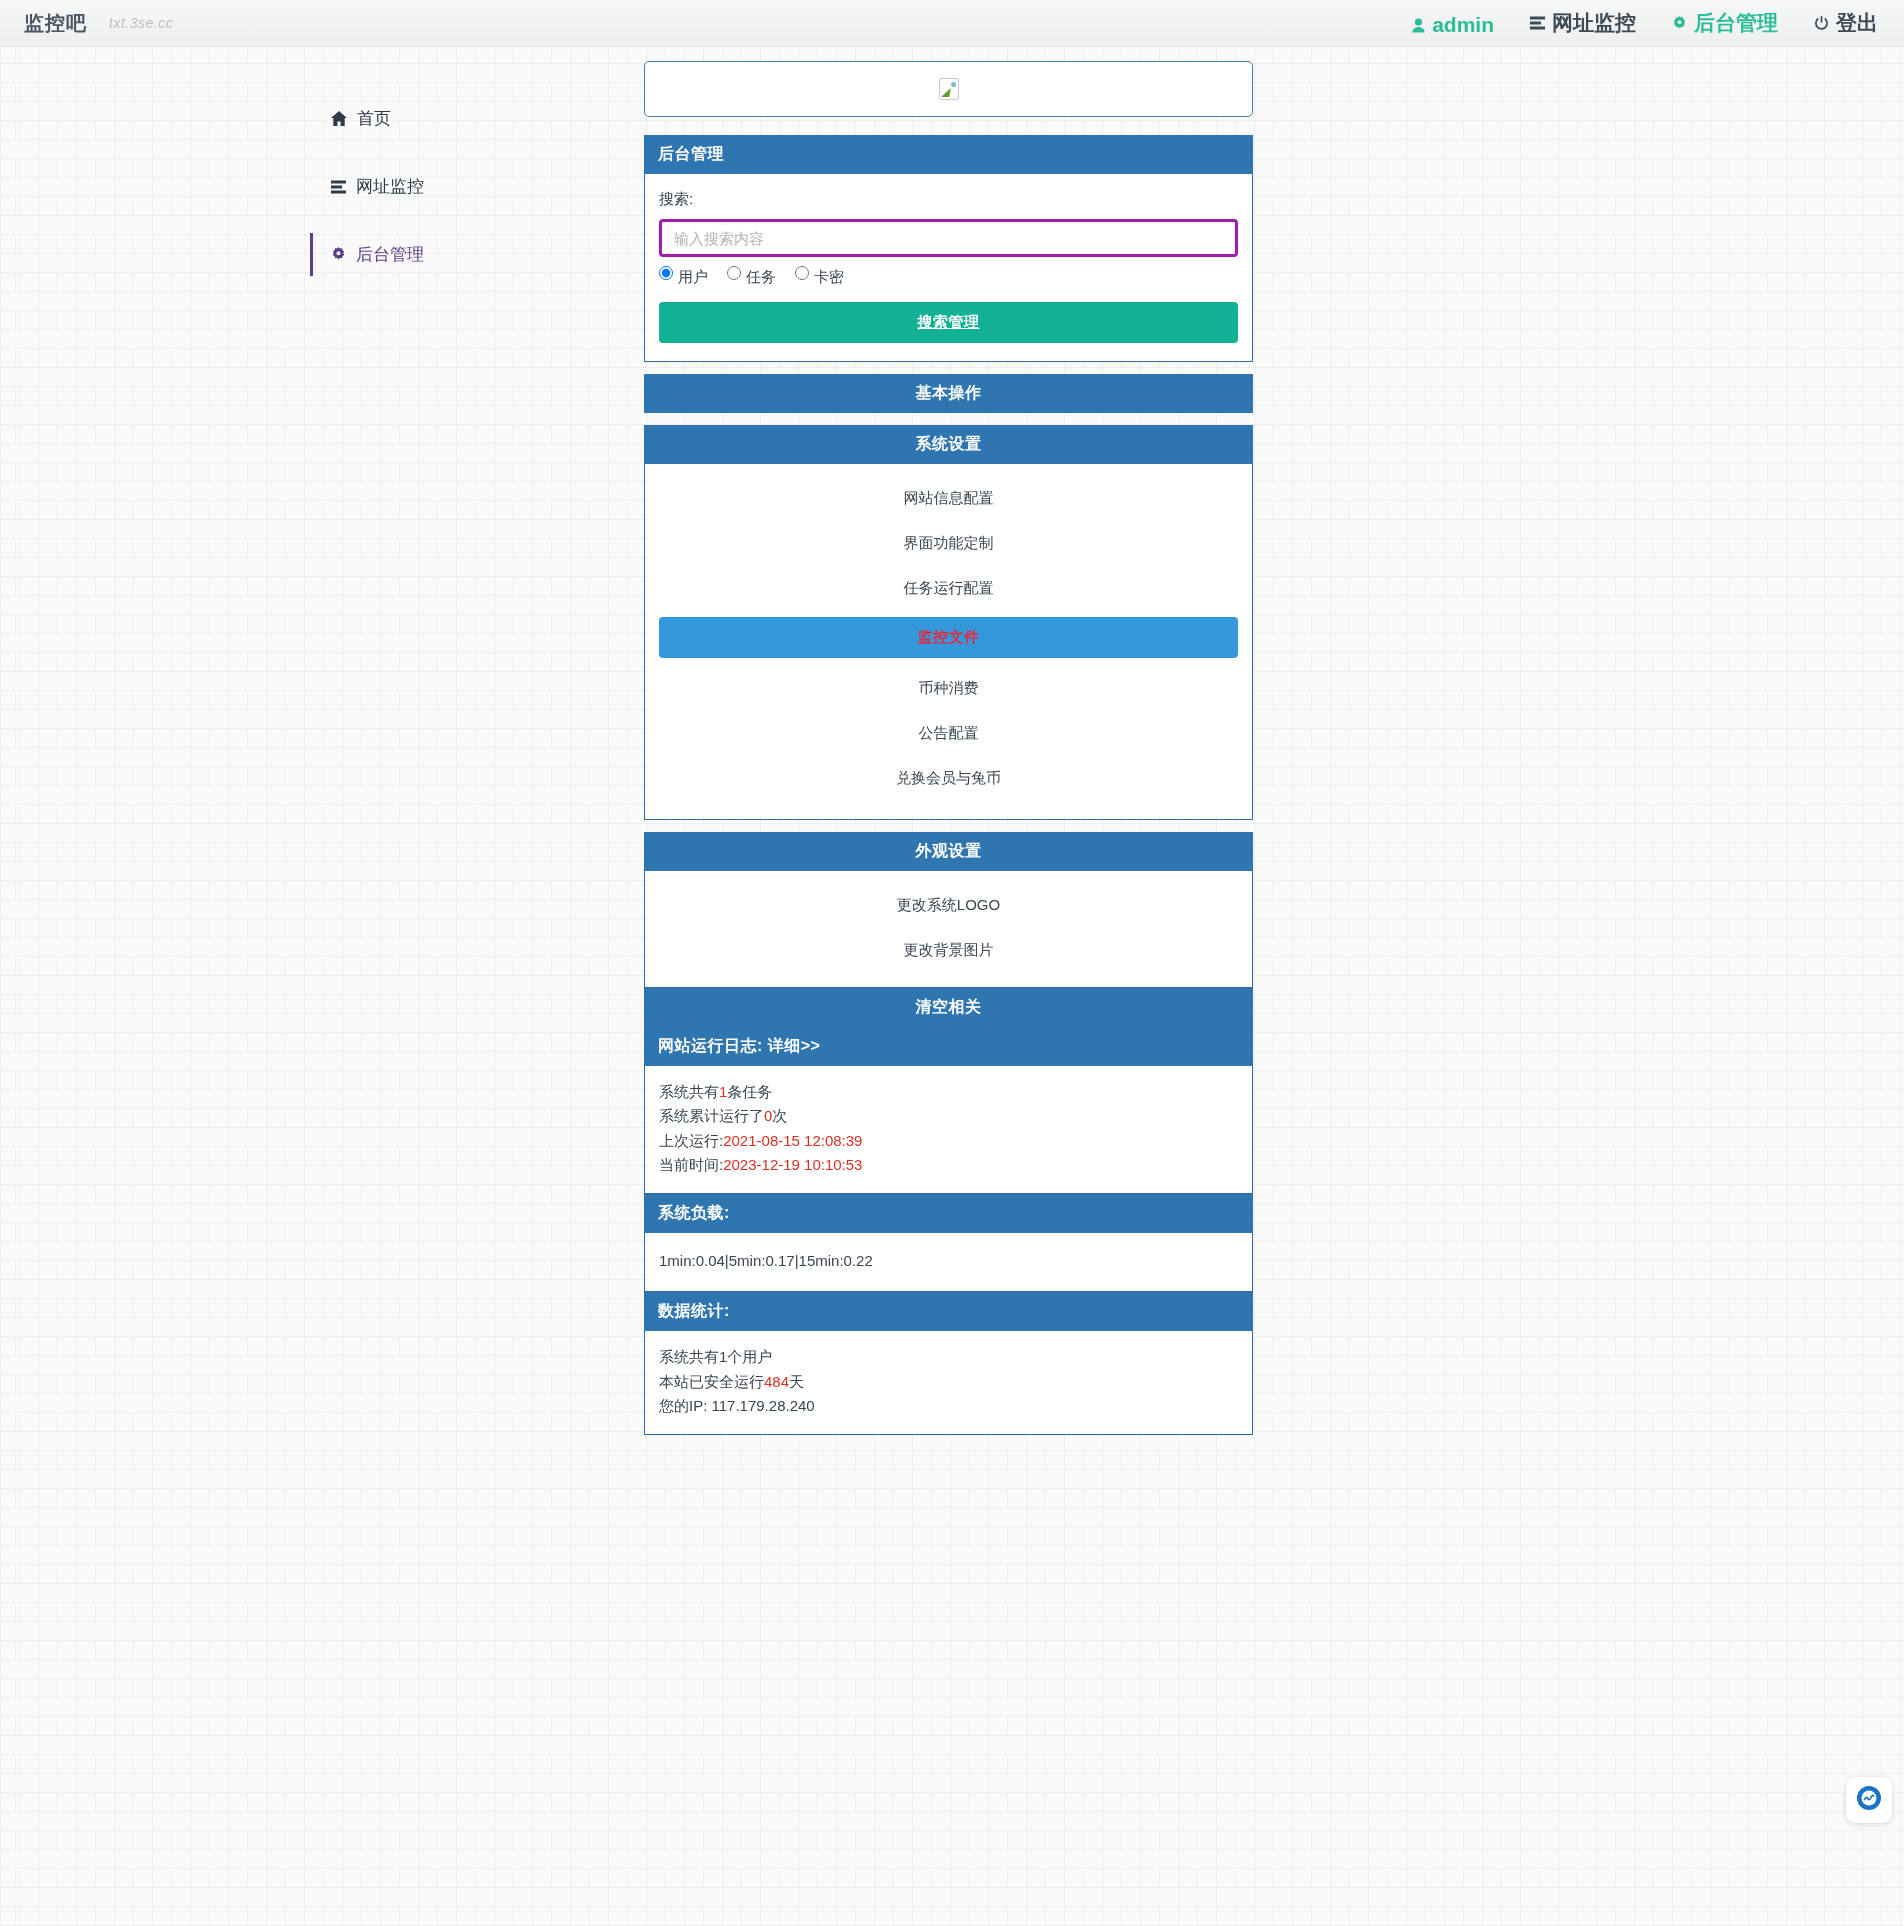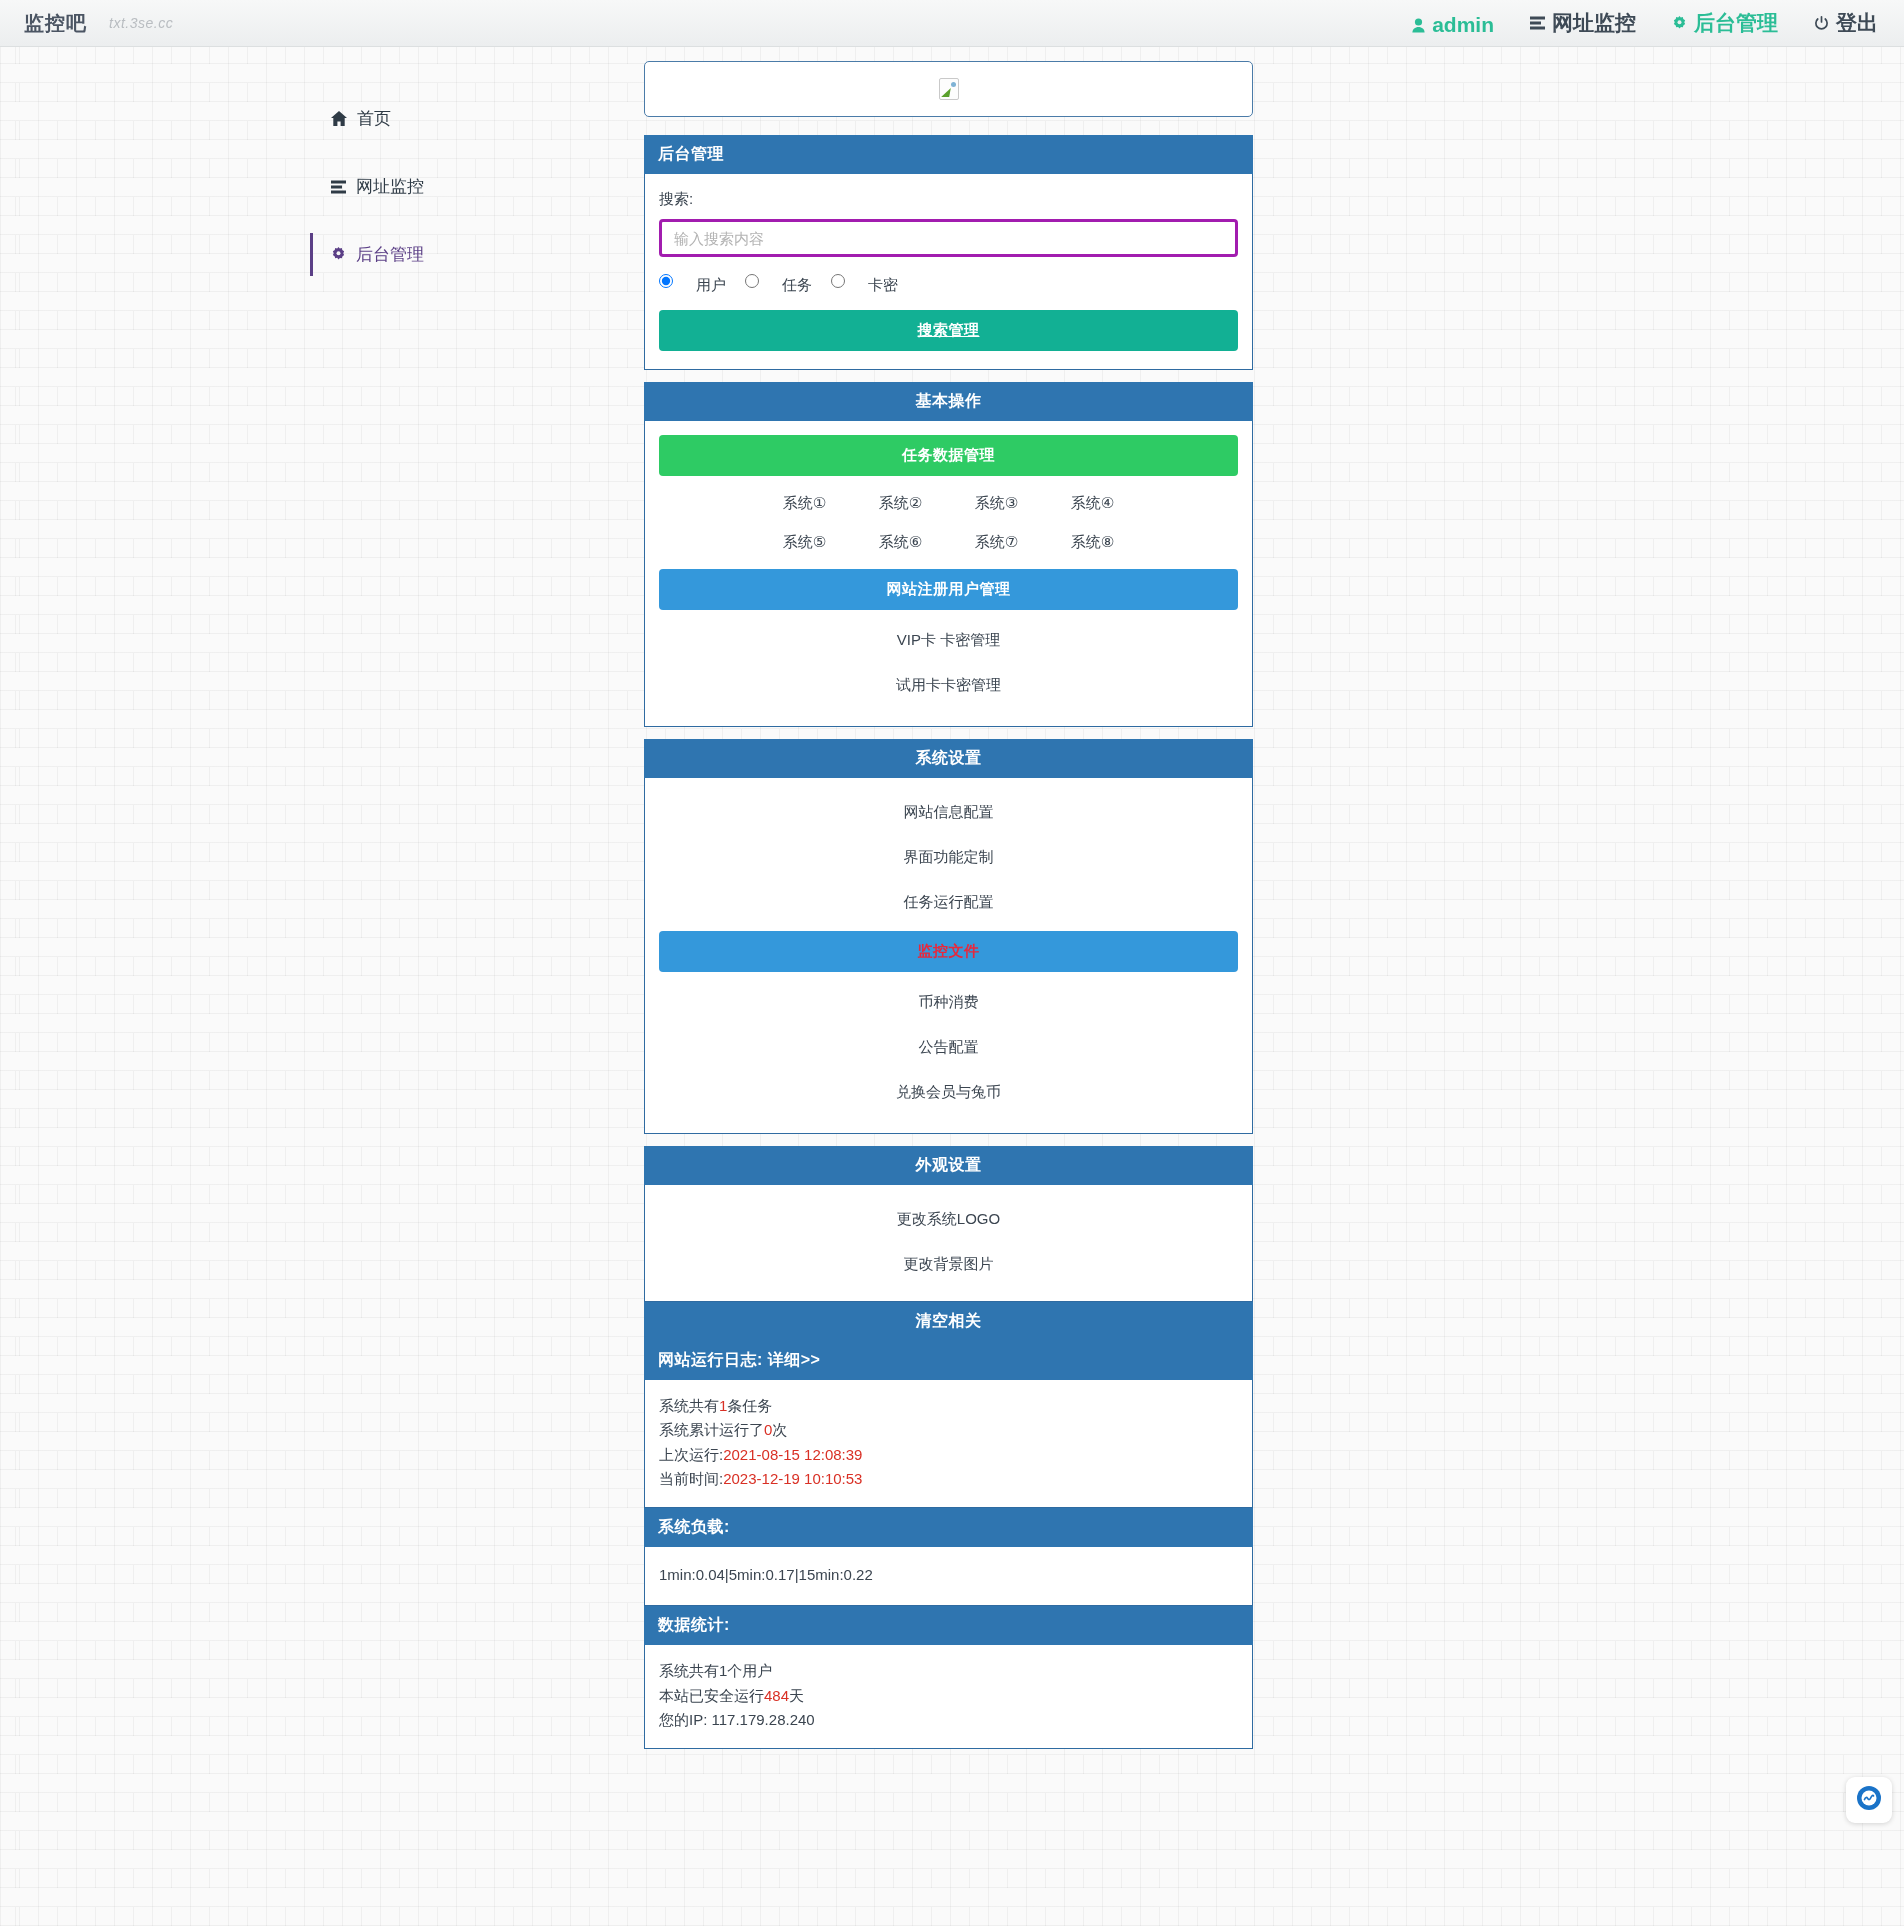--- a/index.html
+++ b/index.html
@@ -189,21 +189,21 @@
   .text-input::placeholder { color: #b3b3b3; }
 
   .radio-row {
     display: flex;
     align-items: flex-end;
     gap: 6px;
     margin-top: 9px;
     font-size: 15px;
     color: #3b4550;
   }
-  .radio-opt { display: flex; align-items: flex-end; gap: 23px; margin-right: 13px; cursor: pointer; margin-top: 8px; }
+  .radio-opt { display: flex; align-items: flex-end; gap: 5px; margin-right: 13px; cursor: pointer; }
   .radio-opt input { margin: 0 0 4px 0; width: 14px; height: 14px; cursor: pointer; }
   .radio-opt span { line-height: 1; }
 
   .btn {
     display: block;
     width: 100%;
     border: none;
     border-radius: 4px;
     color: #fff;
     font-size: 15px;
@@ -372,44 +372,20 @@
           </div>
           <button class="btn btn-teal mt18">搜索管理</button>
         </div>
       </div>
     </div>
 
     <div class="gap-lg"></div>
 
     <div class="panel-wrap">
       <div class="panel-head center">基本操作</div>
-      <div class="panel">
-        <div class="btn-wrap" style="padding-top:14px">
-          <button class="btn btn-green">任务数据管理</button>
-        </div>
-        <div class="syscols">
-          <a class="linkitem">系统①</a>
-          <a class="linkitem">系统②</a>
-          <a class="linkitem">系统③</a>
-          <a class="linkitem">系统④</a>
-        </div>
-        <div class="syscols" style="padding-top:0">
-          <a class="linkitem">系统⑤</a>
-          <a class="linkitem">系统⑥</a>
-          <a class="linkitem">系统⑦</a>
-          <a class="linkitem">系统⑧</a>
-        </div>
-        <div class="btn-wrap" style="padding-top:6px">
-          <button class="btn btn-blue">网站注册用户管理</button>
-        </div>
-        <div class="linklist" style="padding:8px 0 18px">
-          <a class="linkitem">VIP卡 卡密管理</a>
-          <a class="linkitem">试用卡卡密管理</a>
-        </div>
-      </div>
     </div>
 
     <div class="gap-lg"></div>
 
     <div class="panel-wrap">
       <div class="panel-head center">系统设置</div>
       <div class="panel">
         <div class="linklist" style="padding:12px 0 6px">
           <a class="linkitem">网站信息配置</a>
           <a class="linkitem">界面功能定制</a>

